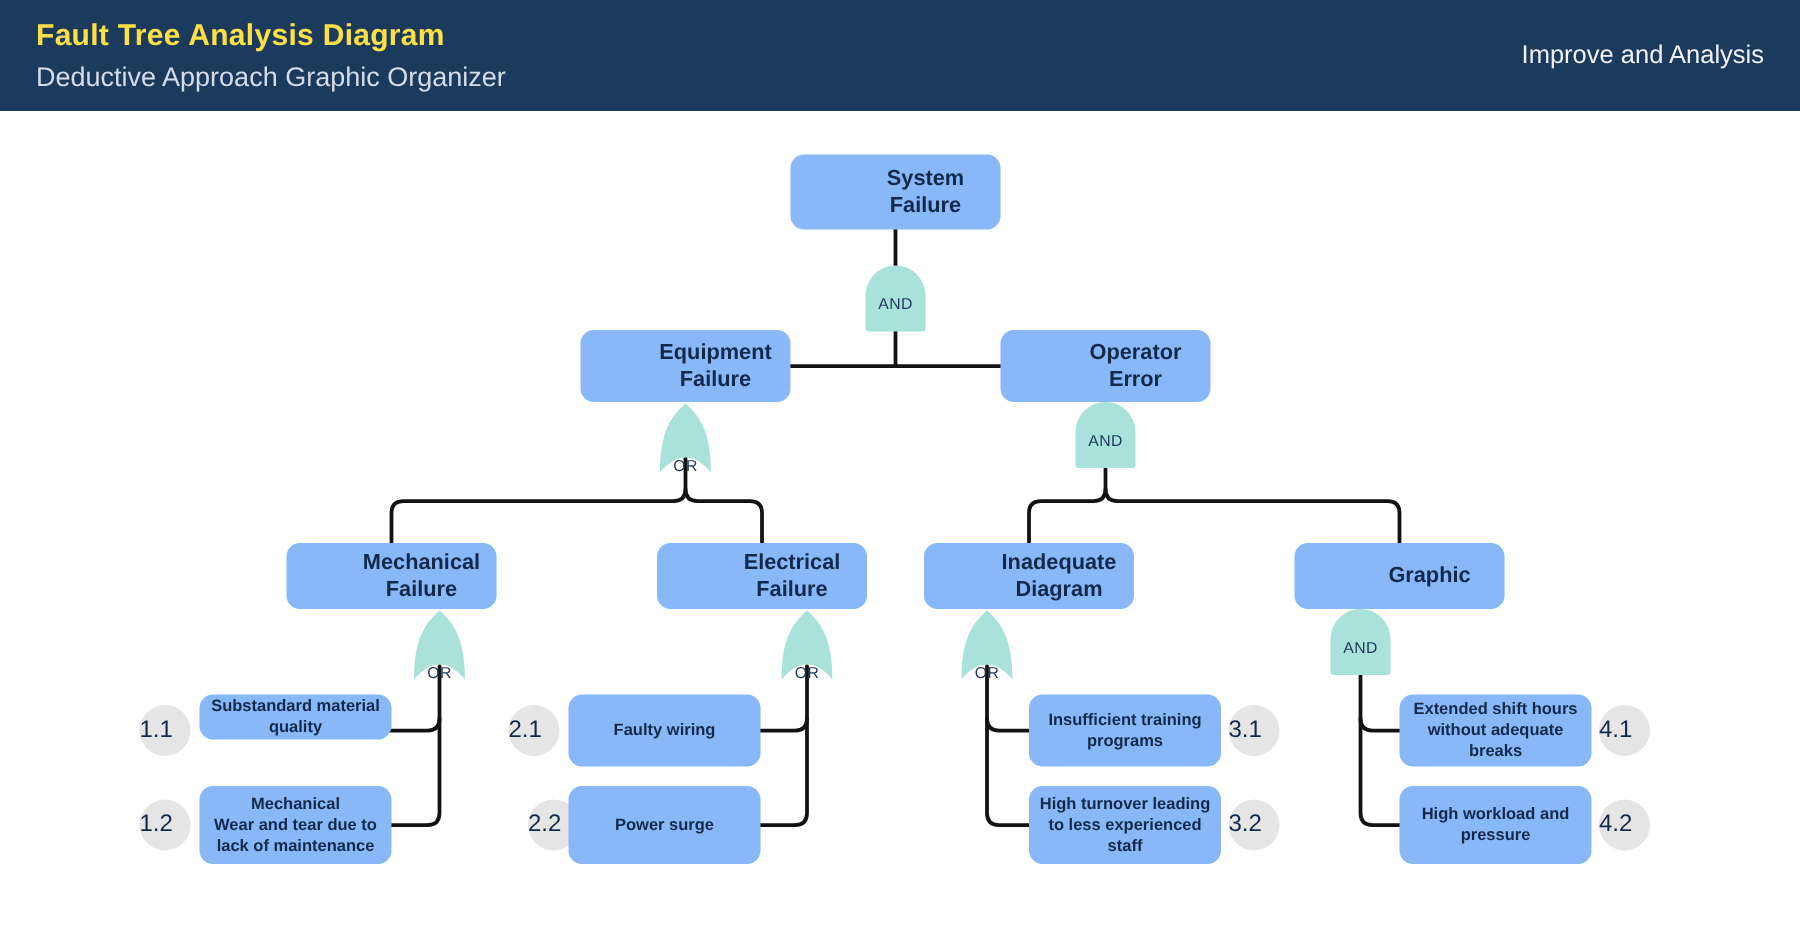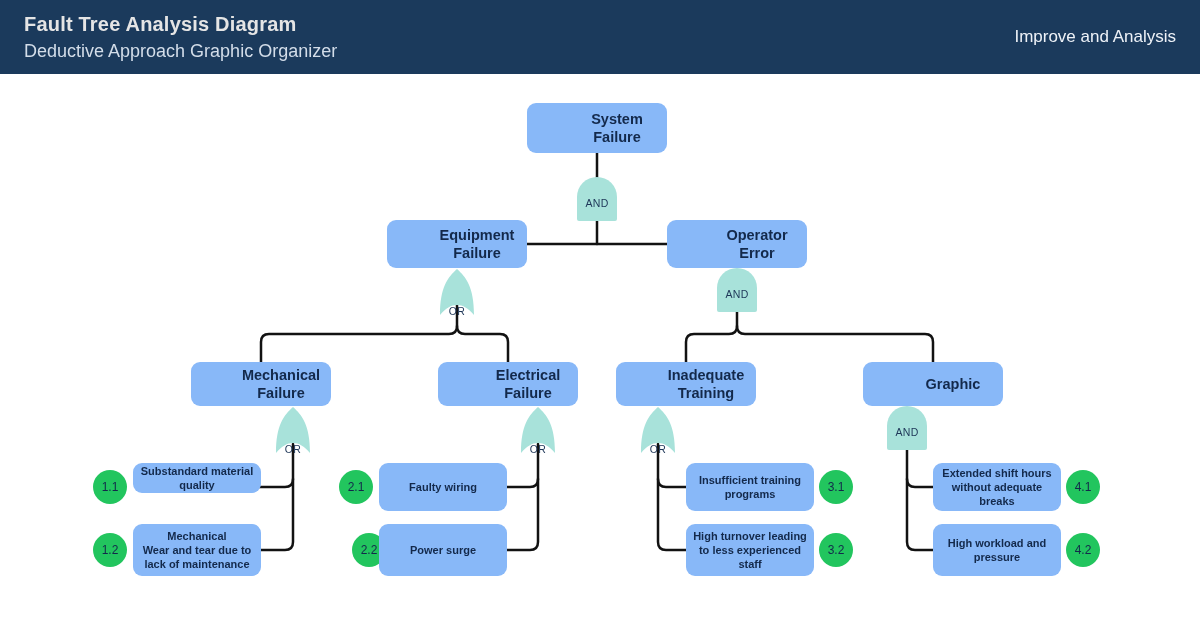--- a/index.html
+++ b/index.html
@@ -8,21 +8,21 @@
 
   .page { position: relative; width: 1200px; height: 627px; background: #ffffff; }
 
   
   .topbar {
     position: absolute; left: 0; top: 0; width: 1200px; height: 74px;
     background: #1b3a5c; color: #ffffff;
     display: flex; align-items: center; justify-content: space-between;
     padding: 0 24px;
   }
-  .topbar h1 { font-size: 20px; font-weight: bold; color: #e5e5e5; letter-spacing: .2px; }
+  .topbar h1 { font-size: 20px; font-weight: bold; color: #fde047; letter-spacing: .2px; }
   .topbar .subtitle { font-size: 18px; font-weight: normal; color: #d3dde9; margin-top: 5px; }
   .topbar .right-label { font-size: 17px; color: #eef2f8; font-weight: normal; }
 
   
   .diagram { position: absolute; inset: 0; }
   .wires { position: absolute; left: 0; top: 0; width: 1200px; height: 627px; z-index: 1; pointer-events: none; }
 
   .node {
     position: absolute; z-index: 3;
     background: #88b8f8; border-radius: 9px;
@@ -32,23 +32,23 @@
   }
   .leaf {
     position: absolute; z-index: 3; width: 128px;
     background: #88b8f8; border-radius: 9px;
     display: flex; align-items: center; justify-content: center;
     text-align: center; color: #13294b; font-weight: bold;
     font-size: 11px; line-height: 1.3; padding: 3px 7px; white-space: pre-line;
   }
   .badge {
     position: absolute; z-index: 3; width: 34px; height: 34px;
-    background: #22c55e; border-radius: 50%;
-    display: flex; align-items: center; justify-content: center;
-    color: #13294b; font-size: 12px; font-weight: normal;
+    background: #e5e5e5; border-radius: 50%;
+    display: flex; align-items: center; justify-content: flex-start;
+    color: #13294b; font-size: 16px; font-weight: normal;
   }
 
   .gate { position: absolute; z-index: 2; }
   .gate .gate-label {
     position: absolute; left: 0; right: 0; text-align: center;
     color: #1d3557; font-size: 10.5px; font-weight: normal; letter-spacing: .3px;
   }
   .gate.and { width: 40px; height: 44px; background: #a8e2da; border-radius: 20px 20px 2px 2px; }
   .gate.and .gate-label { top: 20px; }
   .gate.or { width: 38px; height: 48px; background: transparent; }
@@ -141,21 +141,21 @@
     </div>
     <div class="gate or" style="left:519px;top:406px">
       <svg viewBox="0 0 38 48">
         <path d="M19,1 C10,9 2,19 2,47 C8,40 13,37 19,37 C25,37 30,40 36,47 C36,19 28,9 19,1 Z" fill="#a8e2da"></path>
       </svg>
       <span class="gate-label">OR</span>
     </div>
 
     <div class="node" style="left:616px;top:362px;width:140px;height:44px">
       <span>Inadequate
-Training</span>
+Diagram</span>
     </div>
     <div class="gate or" style="left:639px;top:406px">
       <svg viewBox="0 0 38 48">
         <path d="M19,1 C10,9 2,19 2,47 C8,40 13,37 19,37 C25,37 30,40 36,47 C36,19 28,9 19,1 Z" fill="#a8e2da"></path>
       </svg>
       <span class="gate-label">OR</span>
     </div>
 
     <div class="node" style="left:863px;top:362px;width:140px;height:44px">
       <span>Graphic</span>

